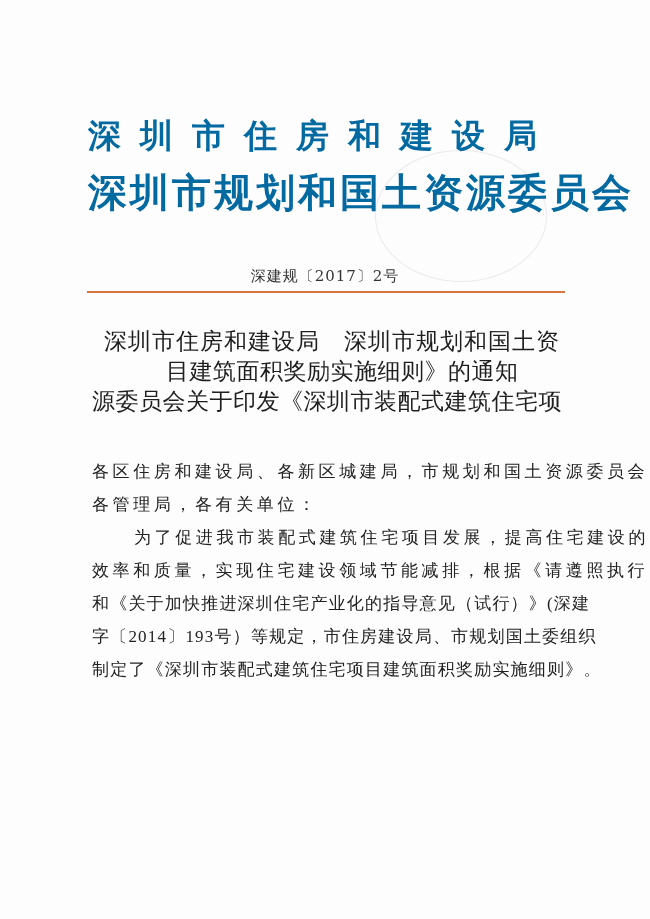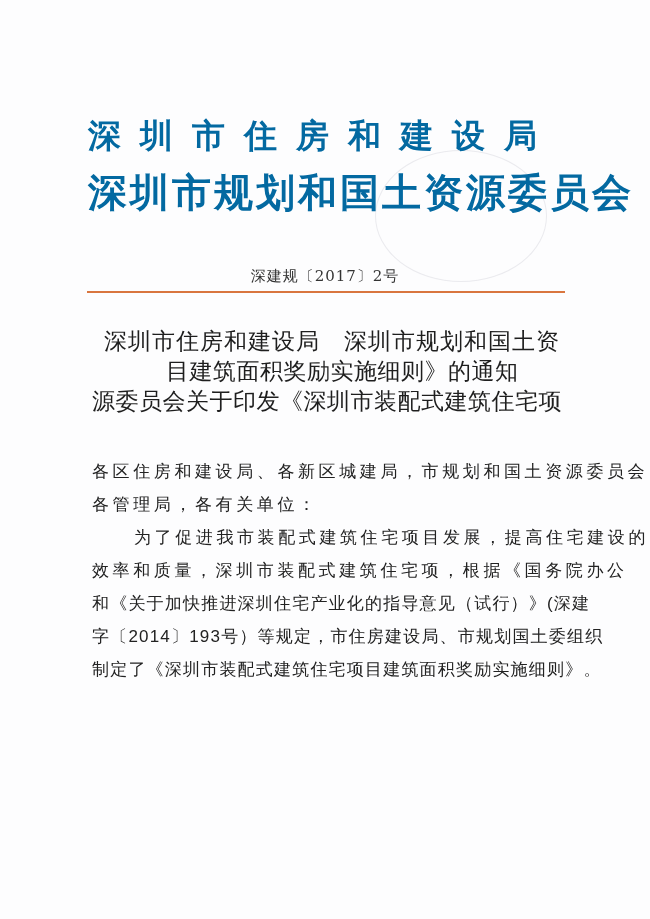--- a/index.html
+++ b/index.html
@@ -89,21 +89,21 @@
     }
     .title-line-1 { padding-left: 24px; letter-spacing: 1px; }
     .title-line-2 { padding-left: 12px; letter-spacing: 0.5px; }
     .title-line-3 { padding-left: 86px; letter-spacing: 0.5px; }
 
     .body-block {
       position: absolute;
       top: 455px;
       left: 92px;
       width: 482px;
-      font-family: Liberation Sans, sans-serif;
+      font-family: Liberation Serif, serif;
       font-size: 17px;
       line-height: 33px;
       color: #222222;
     }
     .body-line {
       display: block;
       white-space: nowrap;
       letter-spacing: 3.6px;
     }
     .body-line.indent { padding-left: 42px; }
@@ -128,19 +128,19 @@
     <span class="title-line title-line-1">深圳市住房和建设局　深圳市规划和国土资</span>
     <span class="title-line title-line-3">目建筑面积奖励实施细则》的通知</span>
     <span class="title-line title-line-2">源委员会关于印发《深圳市装配式建筑住宅项</span>
   </div>
 
   <div class="body-block">
     <span class="body-line">各区住房和建设局、各新区城建局，市规划和国土资源委员会</span>
     <span class="body-line">各管理局，各有关单位：</span>
 
     <span class="body-line indent">为了促进我市装配式建筑住宅项目发展，提高住宅建设的</span>
-    <span class="body-line">效率和质量，深圳市装配式建筑住宅项，根据《国务院办公</span>
+    <span class="body-line">效率和质量，实现住宅建设领域节能减排，根据《请遵照执行</span>
     <span class="body-line tight">和《关于加快推进深圳住宅产业化的指导意见（试行）》(深建</span>
     <span class="body-line tight">字〔2014〕193号）等规定，市住房建设局、市规划国土委组织</span>
     <span class="body-line tight">制定了《深圳市装配式建筑住宅项目建筑面积奖励实施细则》。</span>
   </div>
 
 </div>
 
 </body></html>

